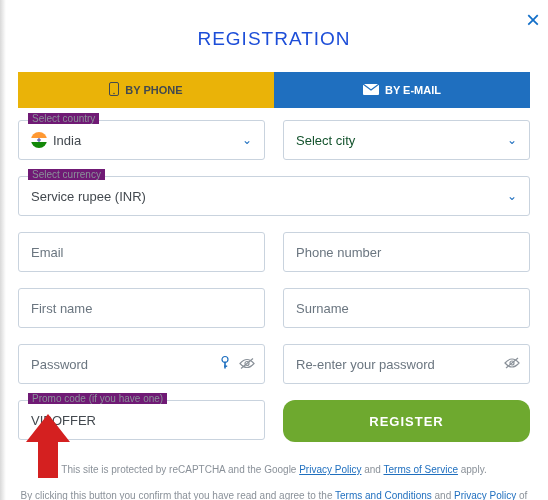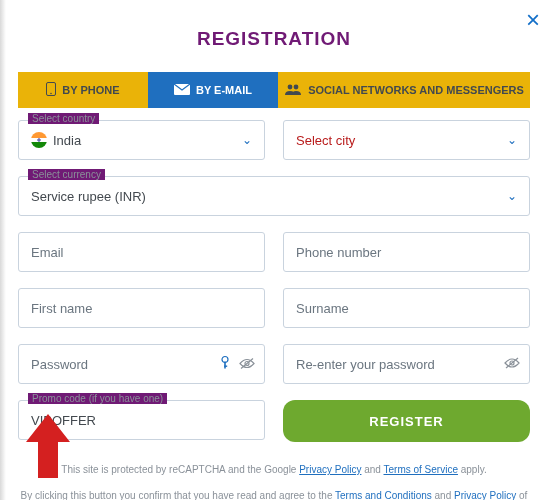--- a/index.html
+++ b/index.html
@@ -1,31 +1,31 @@
 <!DOCTYPE html>
 <html><head>
 <meta charset="utf-8">
 <style>
 *{box-sizing:border-box;margin:0;padding:0}
 body{font-family:Arial,Helvetica,sans-serif;background:#fff;width:548px;height:500px;position:relative;overflow:hidden}
 .modal{padding:0 18px 20px}
 .close{position:absolute;top:6px;right:8px;font-size:24px;color:#136fc8;cursor:pointer;font-weight:400}
-.title{text-align:center;font-size:19px;font-weight:700;color:#701a75;padding:28px 0 22px;letter-spacing:1px}
+.title{text-align:center;font-size:19px;font-weight:400;color:#1d4ed8;padding:28px 0 22px;letter-spacing:1px}
 .tabs{display:flex;background:#eab308;margin-bottom:12px}
 .tab{flex:1;display:flex;align-items:center;justify-content:center;gap:6px;padding:10px 4px;font-size:11px;color:#42494f;cursor:pointer;font-weight:600}
 .tab.active{background:#1f6fbf;color:#fff}
 .tab.wide{flex:2}
 .tab-ico{display:inline-block}
 .row{display:flex;gap:18px;margin-bottom:16px}
 .field{position:relative;flex:1}
 .legend{position:absolute;top:-7px;left:10px;background:#701a75;padding:0 4px;font-size:10px;color:#8a9199}
 .input,.select{width:100%;height:40px;border:1px solid #c9d3de;border-radius:3px;padding:0 12px;font-size:13px;color:#43494f;background:#fff}
 .select{display:flex;align-items:center;justify-content:space-between;cursor:pointer}
 .select .val{color:#43494f}
-.select .ph{color:#b91c1c}
+.select .ph{color:#14532d}
 .chev{color:#1f6fbf;font-size:12px}
 .flag{width:16px;height:16px;display:inline-flex;align-items:center;justify-content:center;margin-right:6px}
 .input::placeholder{color:#6b7680}
 .icons-right{position:absolute;right:10px;top:50%;transform:translateY(-50%);display:flex;gap:8px;align-items:center}
 .key-ico{color:#1f6fbf;font-size:14px}
 .eye-ico{color:#8a9199;font-size:14px}
 .register-btn{flex:1;height:42px;background:#6ea92f;color:#fff;border:none;border-radius:12px;font-size:13px;font-weight:700;letter-spacing:1px;cursor:pointer}
 .fine{text-align:center;font-size:10px;color:#8a9199;line-height:1.6;margin-top:20px}
 .fine a{color:#1f6fbf;text-decoration:underline;cursor:pointer}
 .arrow{position:absolute;left:26px;bottom:22px;pointer-events:none}
@@ -53,31 +53,20 @@
       <span>BY PHONE</span>
     </div>
     <div class="tab active">
       <span class="tab-ico">
         <svg width="16" height="11" viewBox="0 0 16 11">
             <rect width="16" height="11" rx="1" fill="#fff"></rect>
             <path d="M0 0 L8 6 L16 0" fill="none" stroke="#1f6fbf" stroke-width="1.2"></path>
           </svg>
       </span>
       <span>BY E-MAIL</span>
-    </div>
-    <div class="tab wide">
-      <span class="tab-ico">
-        <svg width="18" height="12" viewBox="0 0 18 12">
-            <circle cx="6" cy="4" r="2.4" fill="#42494f"></circle>
-            <circle cx="12" cy="4" r="2.4" fill="#42494f"></circle>
-            <path d="M1 12 Q1 8 6 8 Q11 8 11 12 Z" fill="#42494f"></path>
-            <path d="M8 12 Q8 8 12 8 Q17 8 17 12 Z" fill="#42494f"></path>
-          </svg>
-      </span>
-      <span>SOCIAL NETWORKS AND MESSENGERS</span>
     </div>
   </div>
 
   <div class="row">
     <div class="field">
       <span class="legend">Select country</span>
       <div class="select">
         <span style="display:flex;align-items:flex-end">
           <span class="flag">
             <svg width="16" height="16" viewBox="0 0 16 16">

